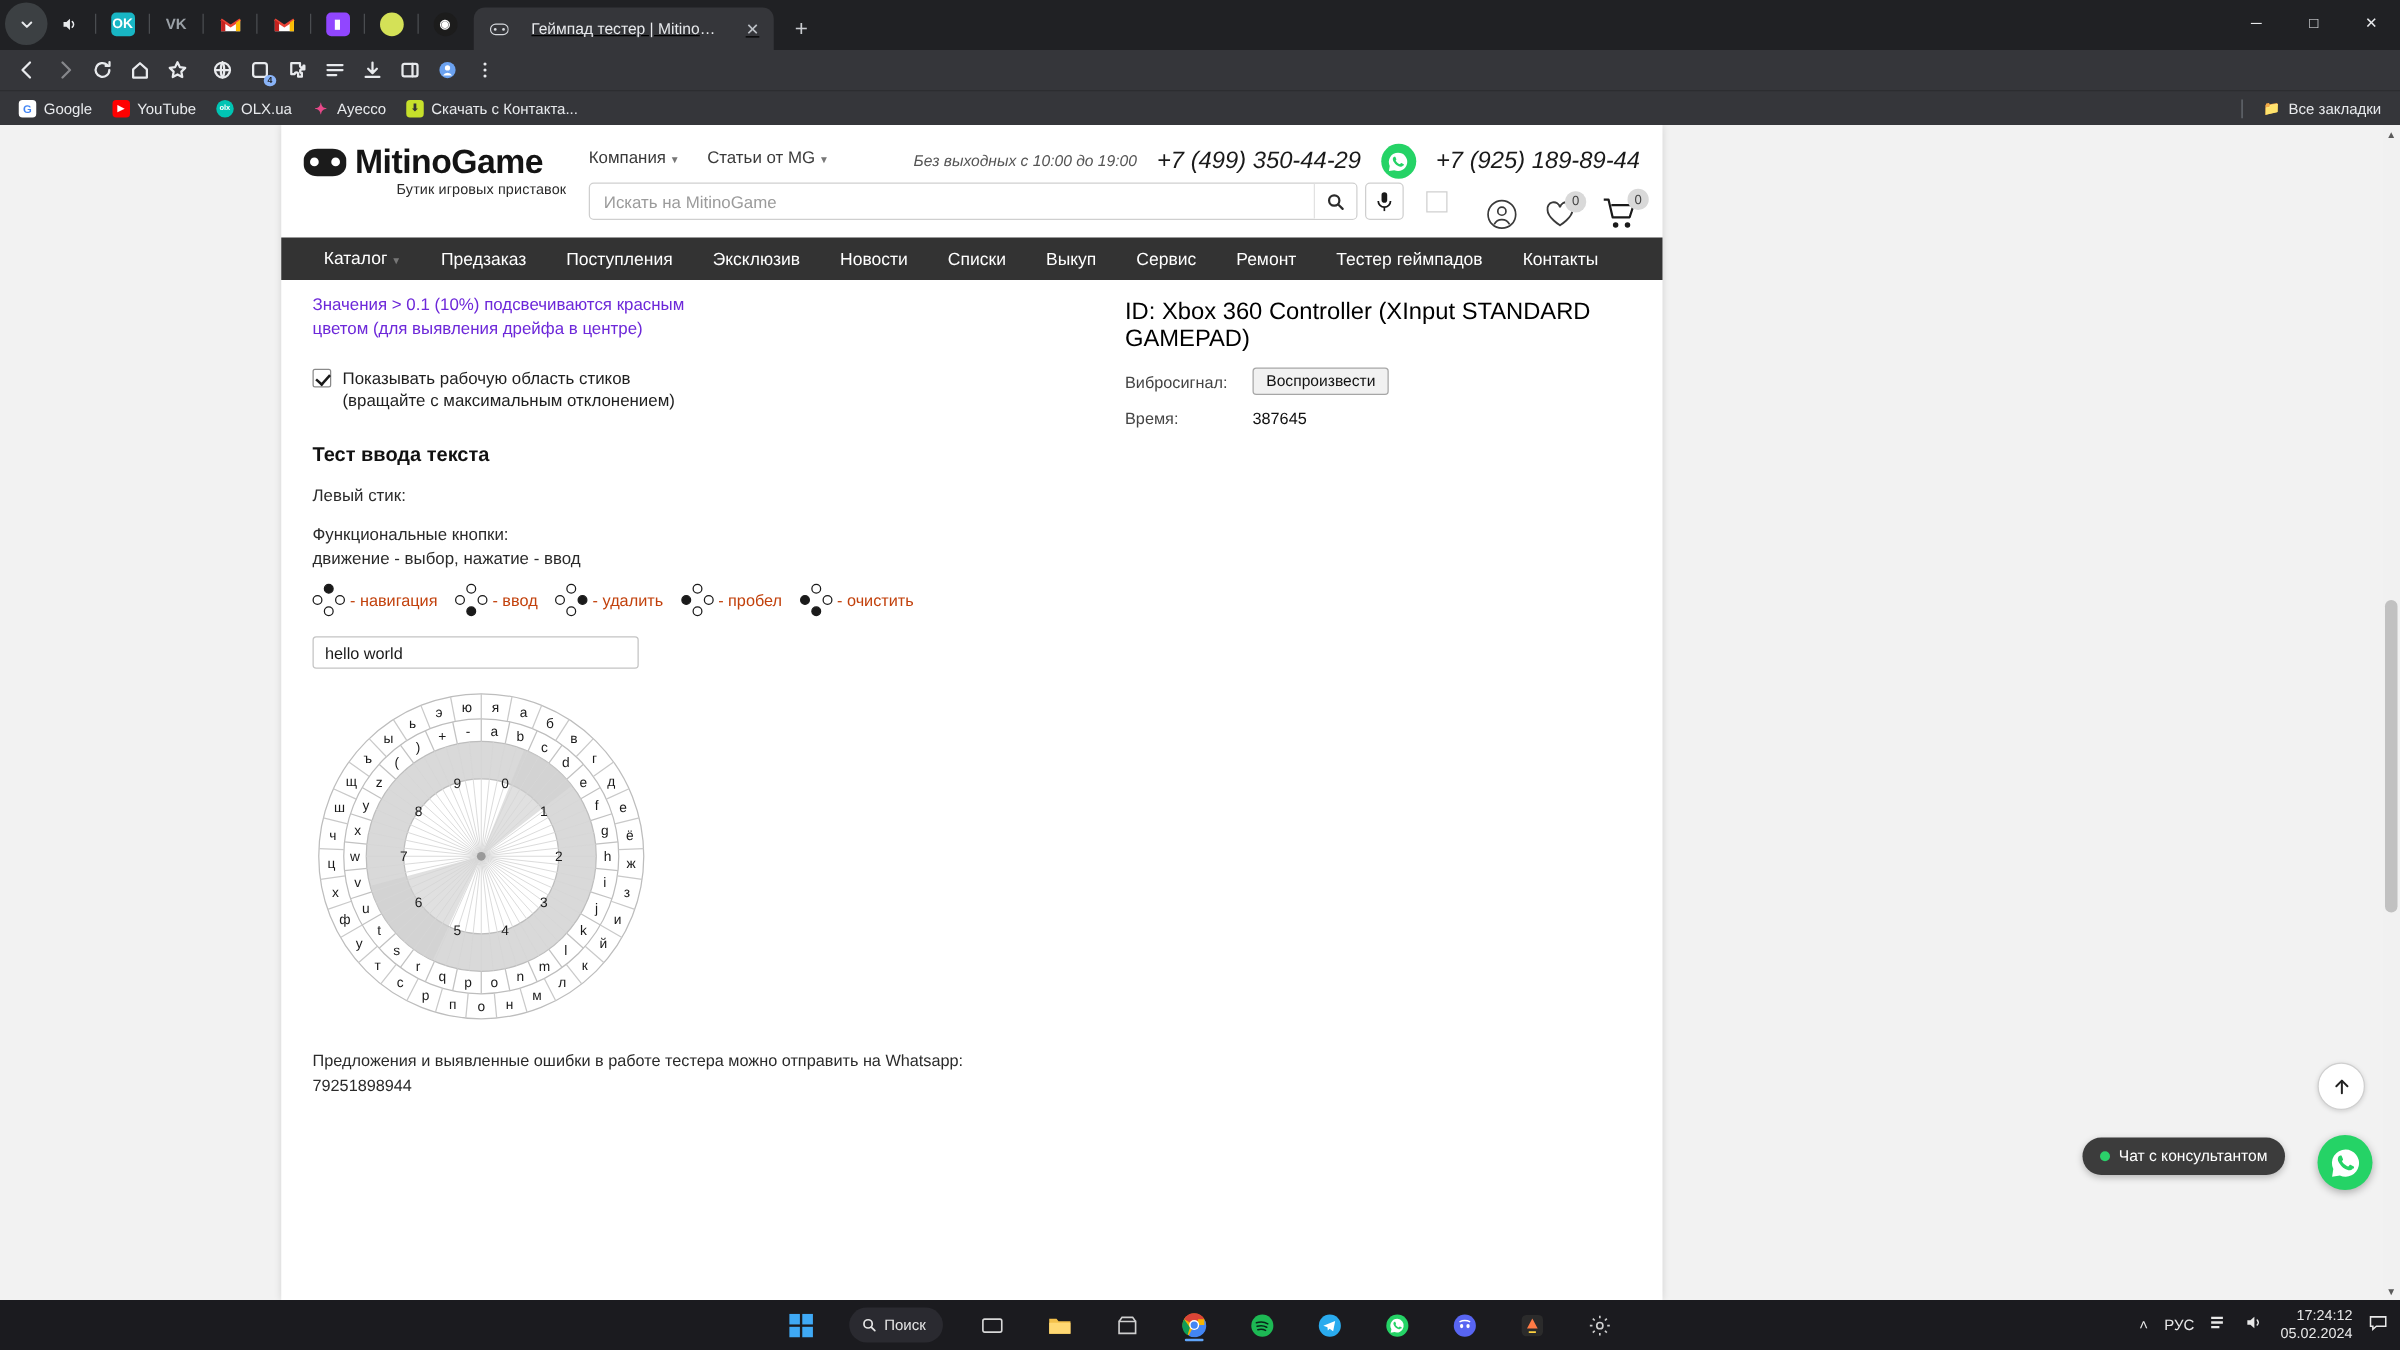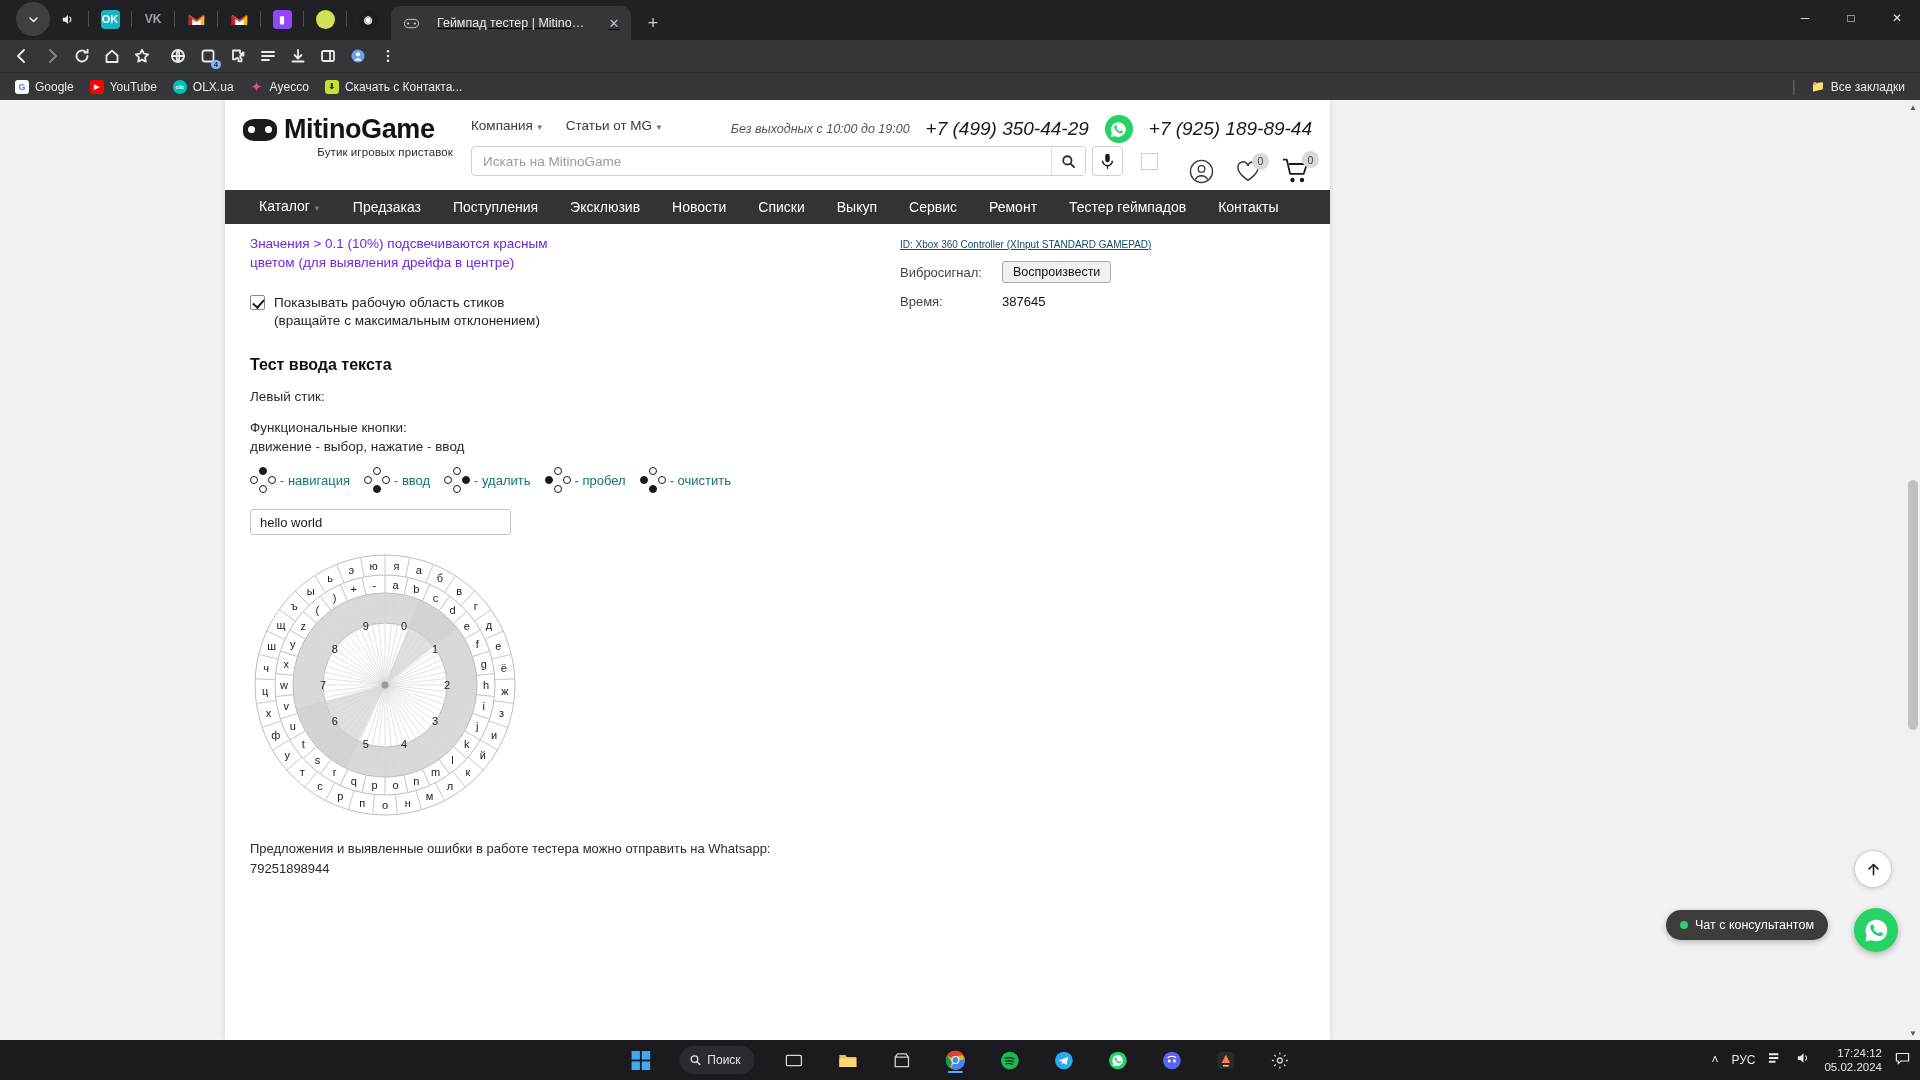--- a/index.html
+++ b/index.html
@@ -9,21 +9,21 @@
     font-family: "Liberation Sans", sans-serif;
     background: #202124;
     -webkit-font-smoothing: antialiased;
   }
 
   
   .browser { width: 1920px; height: 1040px; background: #202124; position: relative; }
 
   .tabstrip {
     height: 40px; background: #202124; display: flex; align-items: flex-end;
-    padding-left: 16px; position: relative;
+    padding-left: 4px; position: relative;
   }
   .tabstrip-icons { display: flex; align-items: center; height: 40px; gap: 0px; padding-bottom: 2px; }
   .chip {
     width: 34px; height: 34px; display: flex; align-items: center; justify-content: center;
     border-radius: 17px; cursor: pointer;
   }
   .chip.pill { background: #3c4043; }
   .divider-v { width: 1px; height: 16px; background: #4a4d50; margin: 0 4px; align-self: center; }
   .favicon {
     width: 19px; height: 19px; border-radius: 4px; display: flex;
@@ -198,34 +198,34 @@
   .dpad { width: 26px; height: 26px; position: relative; flex-shrink: 0; }
   .dpad i {
     position: absolute; width: 8px; height: 8px; border-radius: 50%;
     border: 1.4px solid #1a1a1a; background: #fff; box-sizing: border-box;
   }
   .dpad i.up    { left: 9px;  top: 0; }
   .dpad i.down  { left: 9px;  bottom: 0; }
   .dpad i.left  { left: 0;    top: 9px; }
   .dpad i.right { right: 0;   top: 9px; }
   .dpad i.on { background: #1a1a1a; }
-  .fn-txt { font-size: 13px; color: #0f766e; white-space: nowrap; }
+  .fn-txt { font-size: 13px; color: #c2410c; white-space: nowrap; }
 
   .txt-input {
     width: 261px; height: 26px; border: 1px solid #c4c4c4; border-radius: 3px;
     margin-top: 16px; padding: 0 9px; font-size: 13px; color: #1a1a1a;
     font-family: inherit; outline: none; background: #fff;
   }
 
   .wheel-wrap { margin-top: 18px; width: 270px; height: 265px; position: relative; }
 
   .foot-note { font-size: 13px; color: #2b2b2b; margin-top: 22px; line-height: 18px; }
 
   .rp-line { display: flex; align-items: center; gap: 10px; margin-bottom: 11px; }
-  .rp-id { font-size: 10px; color: #0c4a6e; text-decoration: underline; }
+  .rp-id { font-size: 19px; color: #000000; }
   .rp-key { font-size: 13px; color: #444; width: 92px; }
   .rp-btn {
     border: 1px solid #a6a6a6; background: #f1f1f1; border-radius: 3px;
     font-size: 12.5px; padding: 3px 10px; font-family: inherit; color: #111; cursor: pointer;
   }
   .rp-val { font-size: 13px; color: #111; }
 
   
   .vscroll { position: absolute; right: 0; top: 0; width: 14px; height: 940px; background: #f1f1f1; }
   .vscroll .thumb { position: absolute; left: 2px; width: 10px; border-radius: 5px; background: #c1c1c1; }

